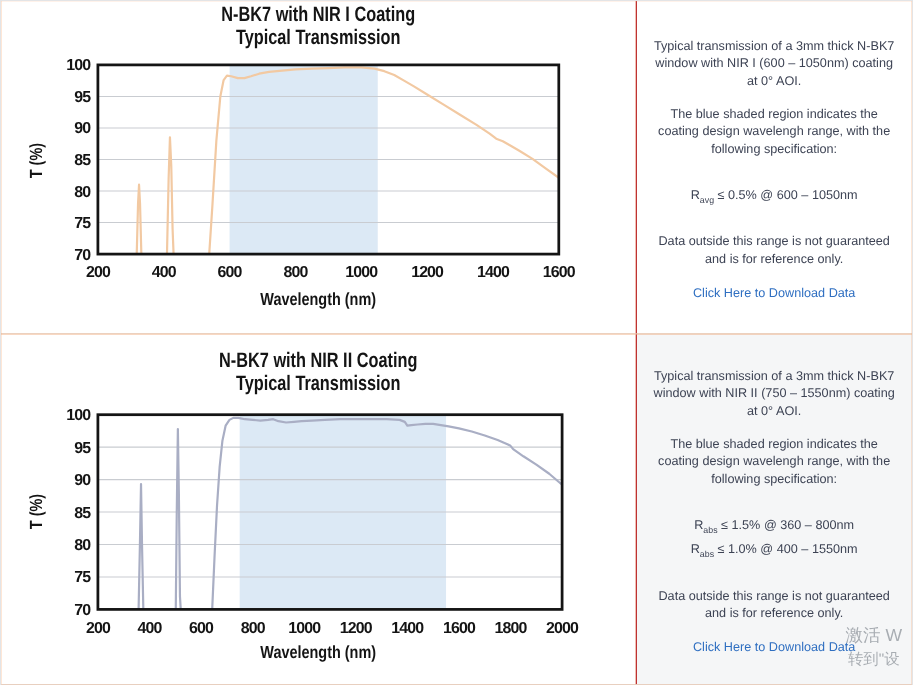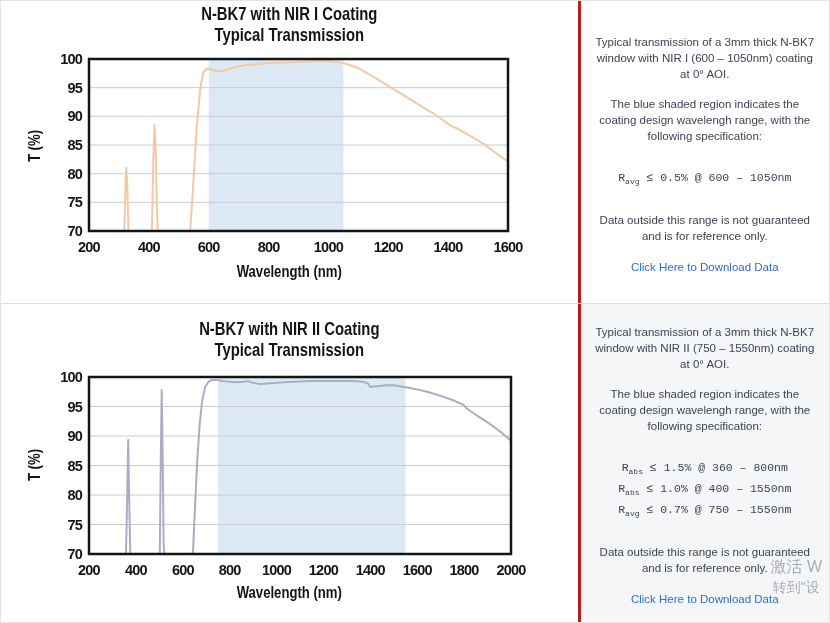--- a/index.html
+++ b/index.html
@@ -8,29 +8,29 @@
     border:1px solid #e3e4e6;
     font-family:"Liberation Sans",sans-serif;
     position:relative;overflow:hidden;background:#f97316;
   }
   .row{display:flex;width:100%;box-sizing:border-box;}
   .row-top{height:302px;}
   .row-bottom{height:319px;border-top:1px solid #dcdee0;}
   .cell{box-sizing:border-box;position:relative;overflow:hidden;}
   .chart-cell{width:578px;background:#fff;}
   .text-cell{
-    width:252px;border-left:3px solid #b91c1c;
+    width:252px;border-left:1px solid #b91c1c;
     display:flex;flex-direction:column;justify-content:center;
     text-align:center;color:#3d4354;font-size:11.5px;line-height:16px;
     padding:8px 11px;background:#fff;
   }
   .text-cell.gray{background:#f5f6f7;}
   .text-cell p{margin:7px 0;}
   .spec{margin:1px 0;}
-  .spec-group{margin:18px 0 14px 0;font-family:Liberation Mono, monospace;}
+  .spec-group{margin:18px 0 14px 0;}
   sub{font-size:8px;}
   .dl-link{color:#2f6fc1;text-decoration:none;display:block;margin:8px 0 2px 0;cursor:pointer;}
   
   .chart-title{margin-top:2px;text-align:center;color:#141414;}
   .chart-title div{
     font-size:19px;font-weight:bold;line-height:21px;
     transform:scaleX(0.78);letter-spacing:0px;
   }
   .plot-wrap{position:relative;}
   .y-axis-label{
@@ -41,21 +41,21 @@
   .x-axis-label{
     text-align:center;font-size:16px;font-weight:bold;color:#141414;
     transform:scaleX(0.82);
   }
   svg.plot text{
     font-family:"Liberation Sans",sans-serif;
     font-weight:bold;font-size:14.5px;fill:#141414;letter-spacing:-0.8px;
   }
   .watermark{
     position:absolute;color:#8f959c;opacity:0.75;pointer-events:none;
-    left:190px;bottom:24px;font-size:16px;line-height:21px;white-space:nowrap;
+    left:190px;bottom:12px;font-size:16px;line-height:21px;white-space:nowrap;
   }
   .watermark .wm2{font-size:14px;}
 </style>
 </head>
 <body>
 
 <div class="page">
 
   <div class="row row-top">
 
@@ -155,21 +155,20 @@
       </div>
       <div class="x-axis-label">Wavelength (nm)</div>
     </div>
 
     <div class="cell text-cell gray">
       <p>Typical transmission of a 3mm thick N-BK7 window with NIR II (750 – 1550nm) coating at 0° AOI.</p>
       <p>The blue shaded region indicates the coating design wavelengh range, with the following specification:</p>
       <div class="spec-group">
         <div class="spec"><span>R</span><sub>abs</sub><span> ≤ 1.5% @ 360 – 800nm</span></div>
         <div class="spec"><span>R</span><sub>abs</sub><span> ≤ 1.0% @ 400 – 1550nm</span></div>
-        <div class="spec"><span>R</span><sub>avg</sub><span> ≤ 0.7% @ 750 – 1550nm</span></div>
       </div>
       <p>Data outside this range is not guaranteed and is for reference only.</p>
       <a class="dl-link">Click Here to Download Data</a>
       <div class="watermark">
         <div class="wm1">激活 W</div>
         <div class="wm2">转到"设</div>
       </div>
     </div>
   </div>
 

